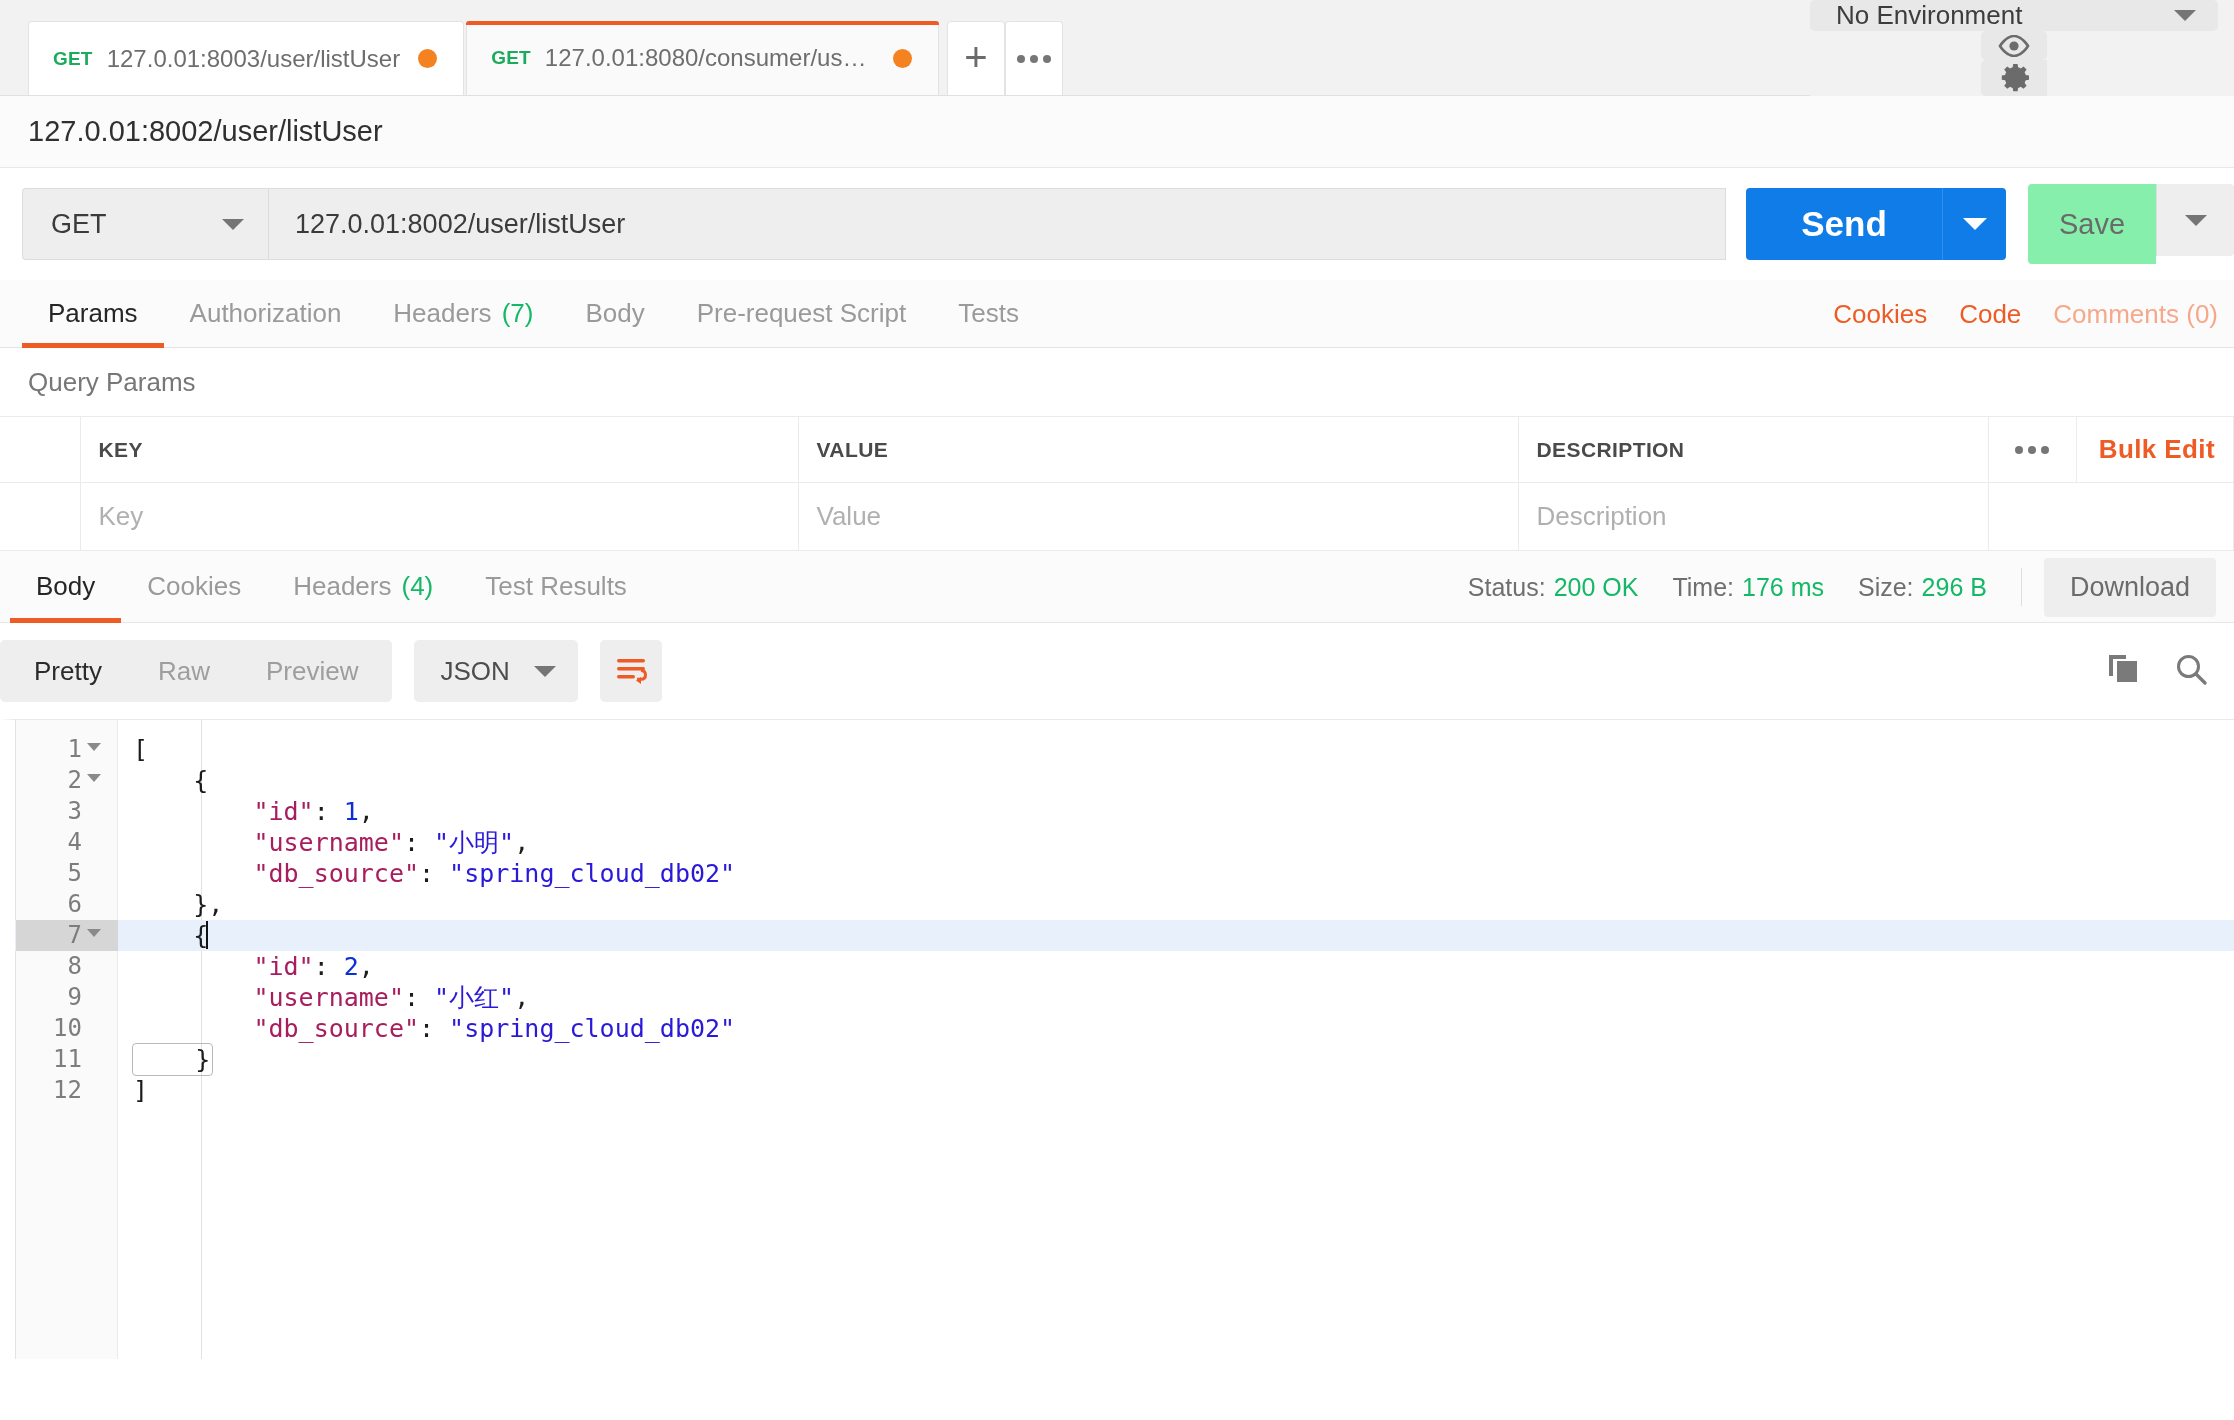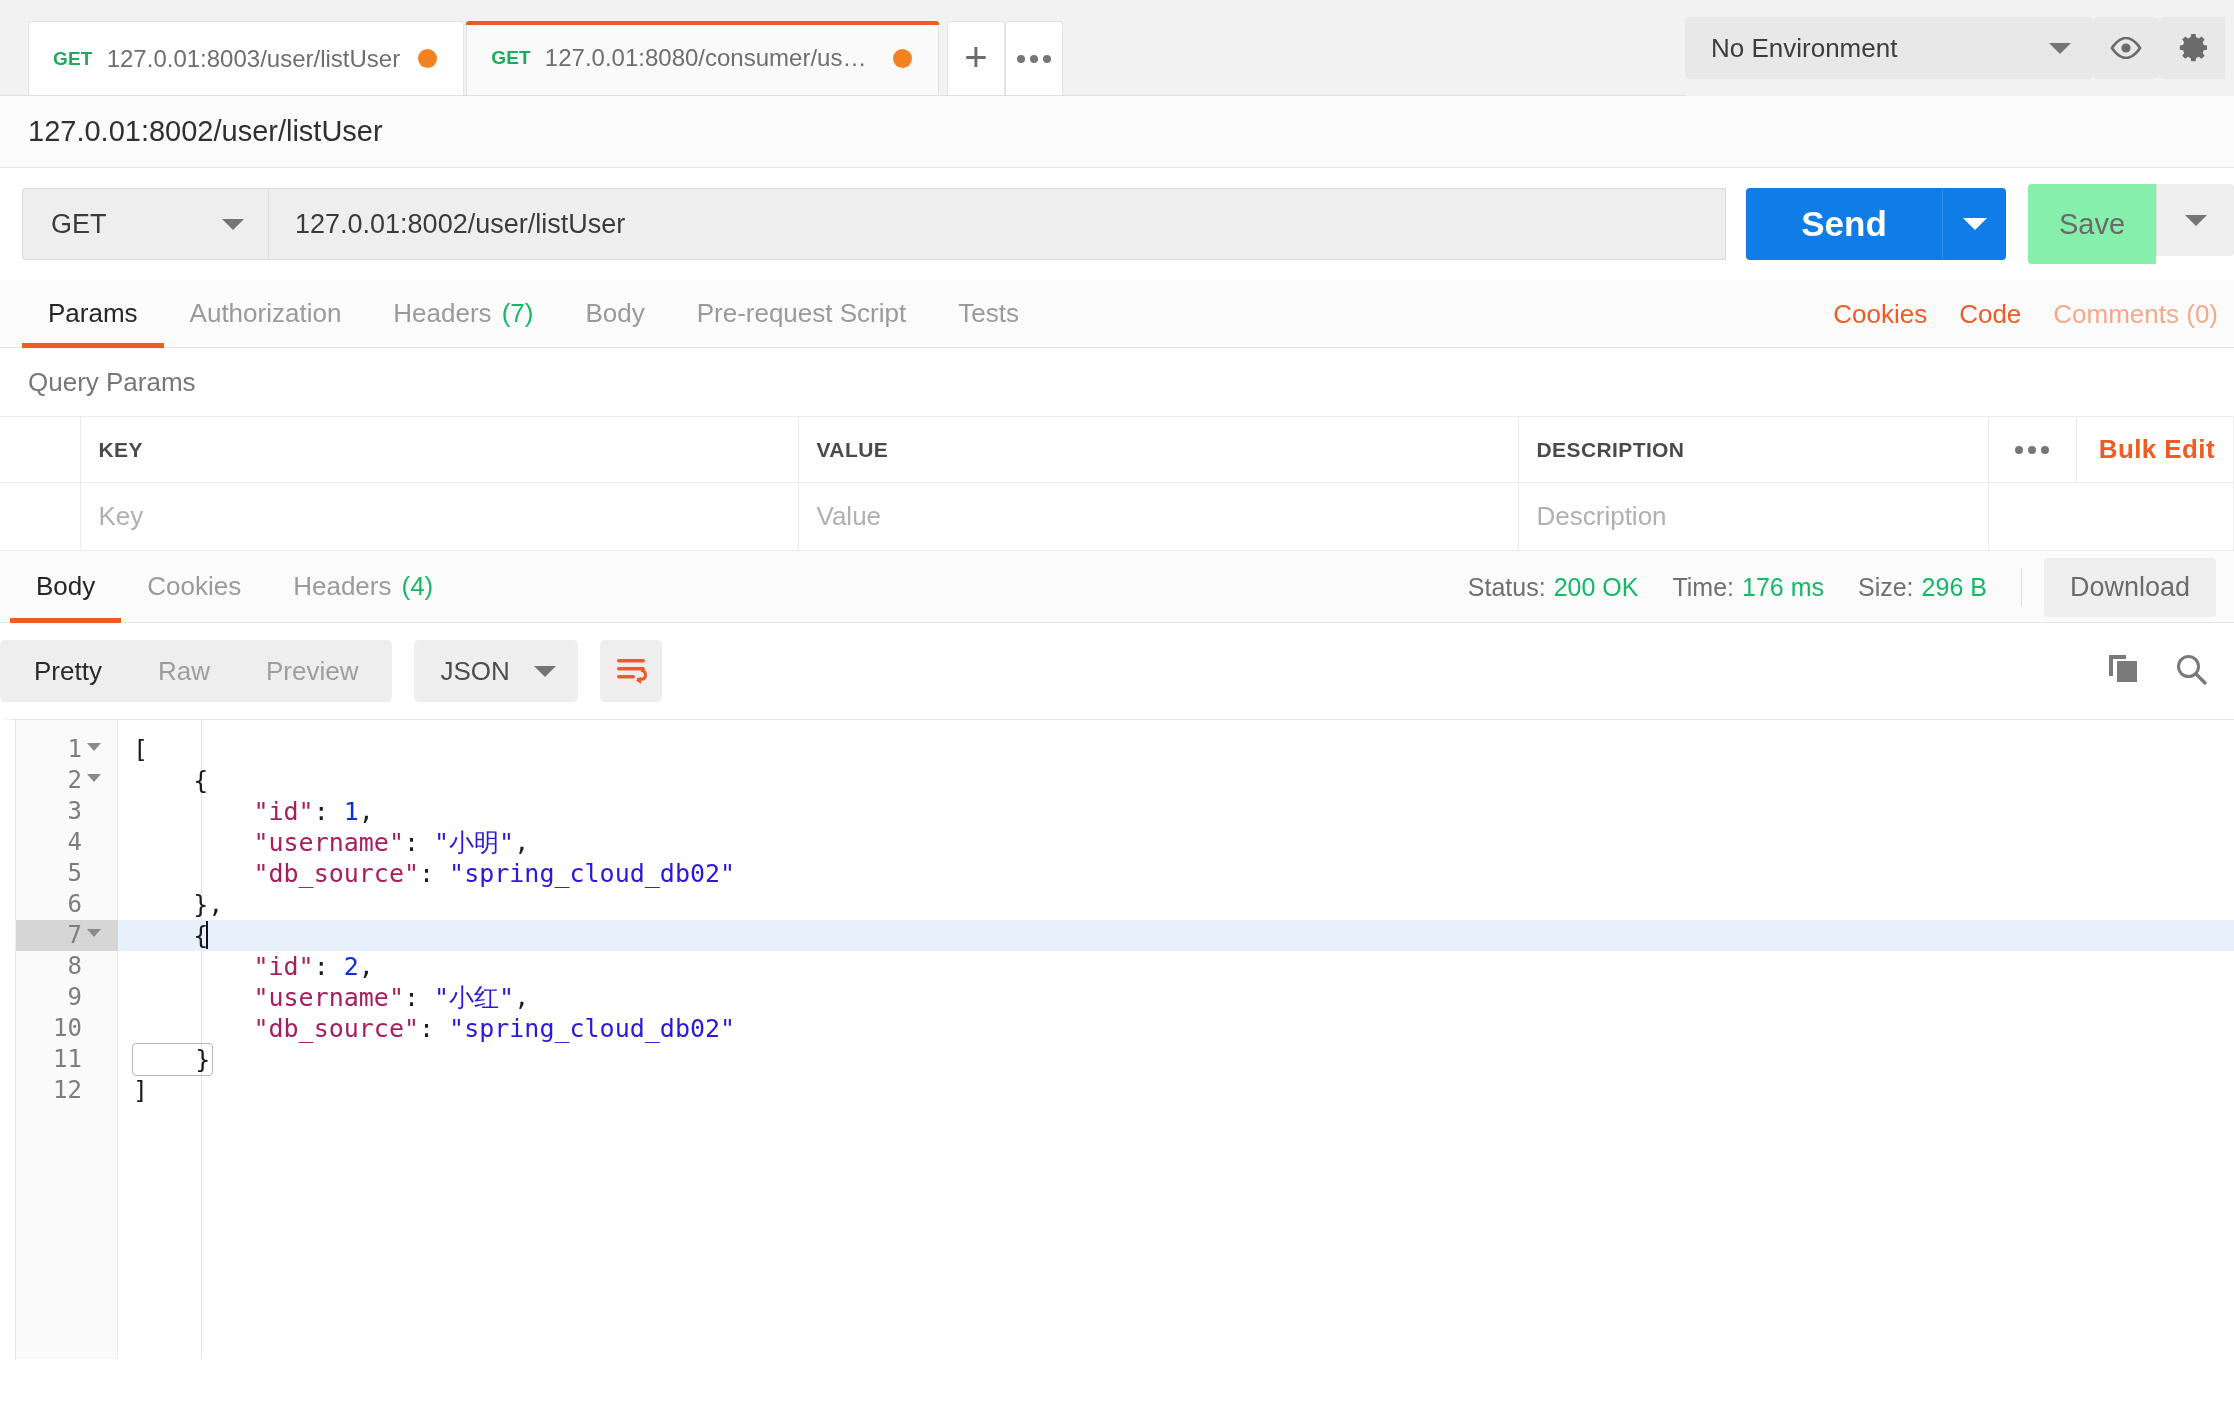--- a/index.html
+++ b/index.html
@@ -92,22 +92,23 @@
   .dots3 { display: flex; gap: 5px; align-items: center; }
   .dots3 i { width: 8px; height: 8px; border-radius: 50%; background: #767676; display: block; }
 
   
   .env-area {
     position: absolute;
     right: 0; top: 0;
     height: 96px;
     display: flex;
     align-items: center;
-    padding-right: 9px;
+    padding-right: 16px;
     background: #f2f2f2;
+    flex-direction: column;
   }
   .env-select {
     width: 408px;
     height: 62px;
     background: #e8e8e8;
     border-radius: 5px;
     display: flex;
     align-items: center;
     padding: 0 22px 0 26px;
     justify-content: space-between;
@@ -558,20 +559,23 @@
     <div class="rtab active">
       <span>Body</span>
     </div>
     <div class="rtab">
       <span>Cookies</span>
     </div>
     <div class="rtab">
       <span>Headers</span>
       <span class="cnt">(4)</span>
     </div>
+    <div class="rtab">
+      <span>Test Results</span>
+    </div>
 
     <div class="resp-right">
       <span class="stat">
         <span>Status:</span><b>200 OK</b>
       </span>
       <span class="stat">
         <span>Time:</span><b>176 ms</b>
       </span>
       <span class="stat">
         <span>Size:</span><b>296 B</b>

